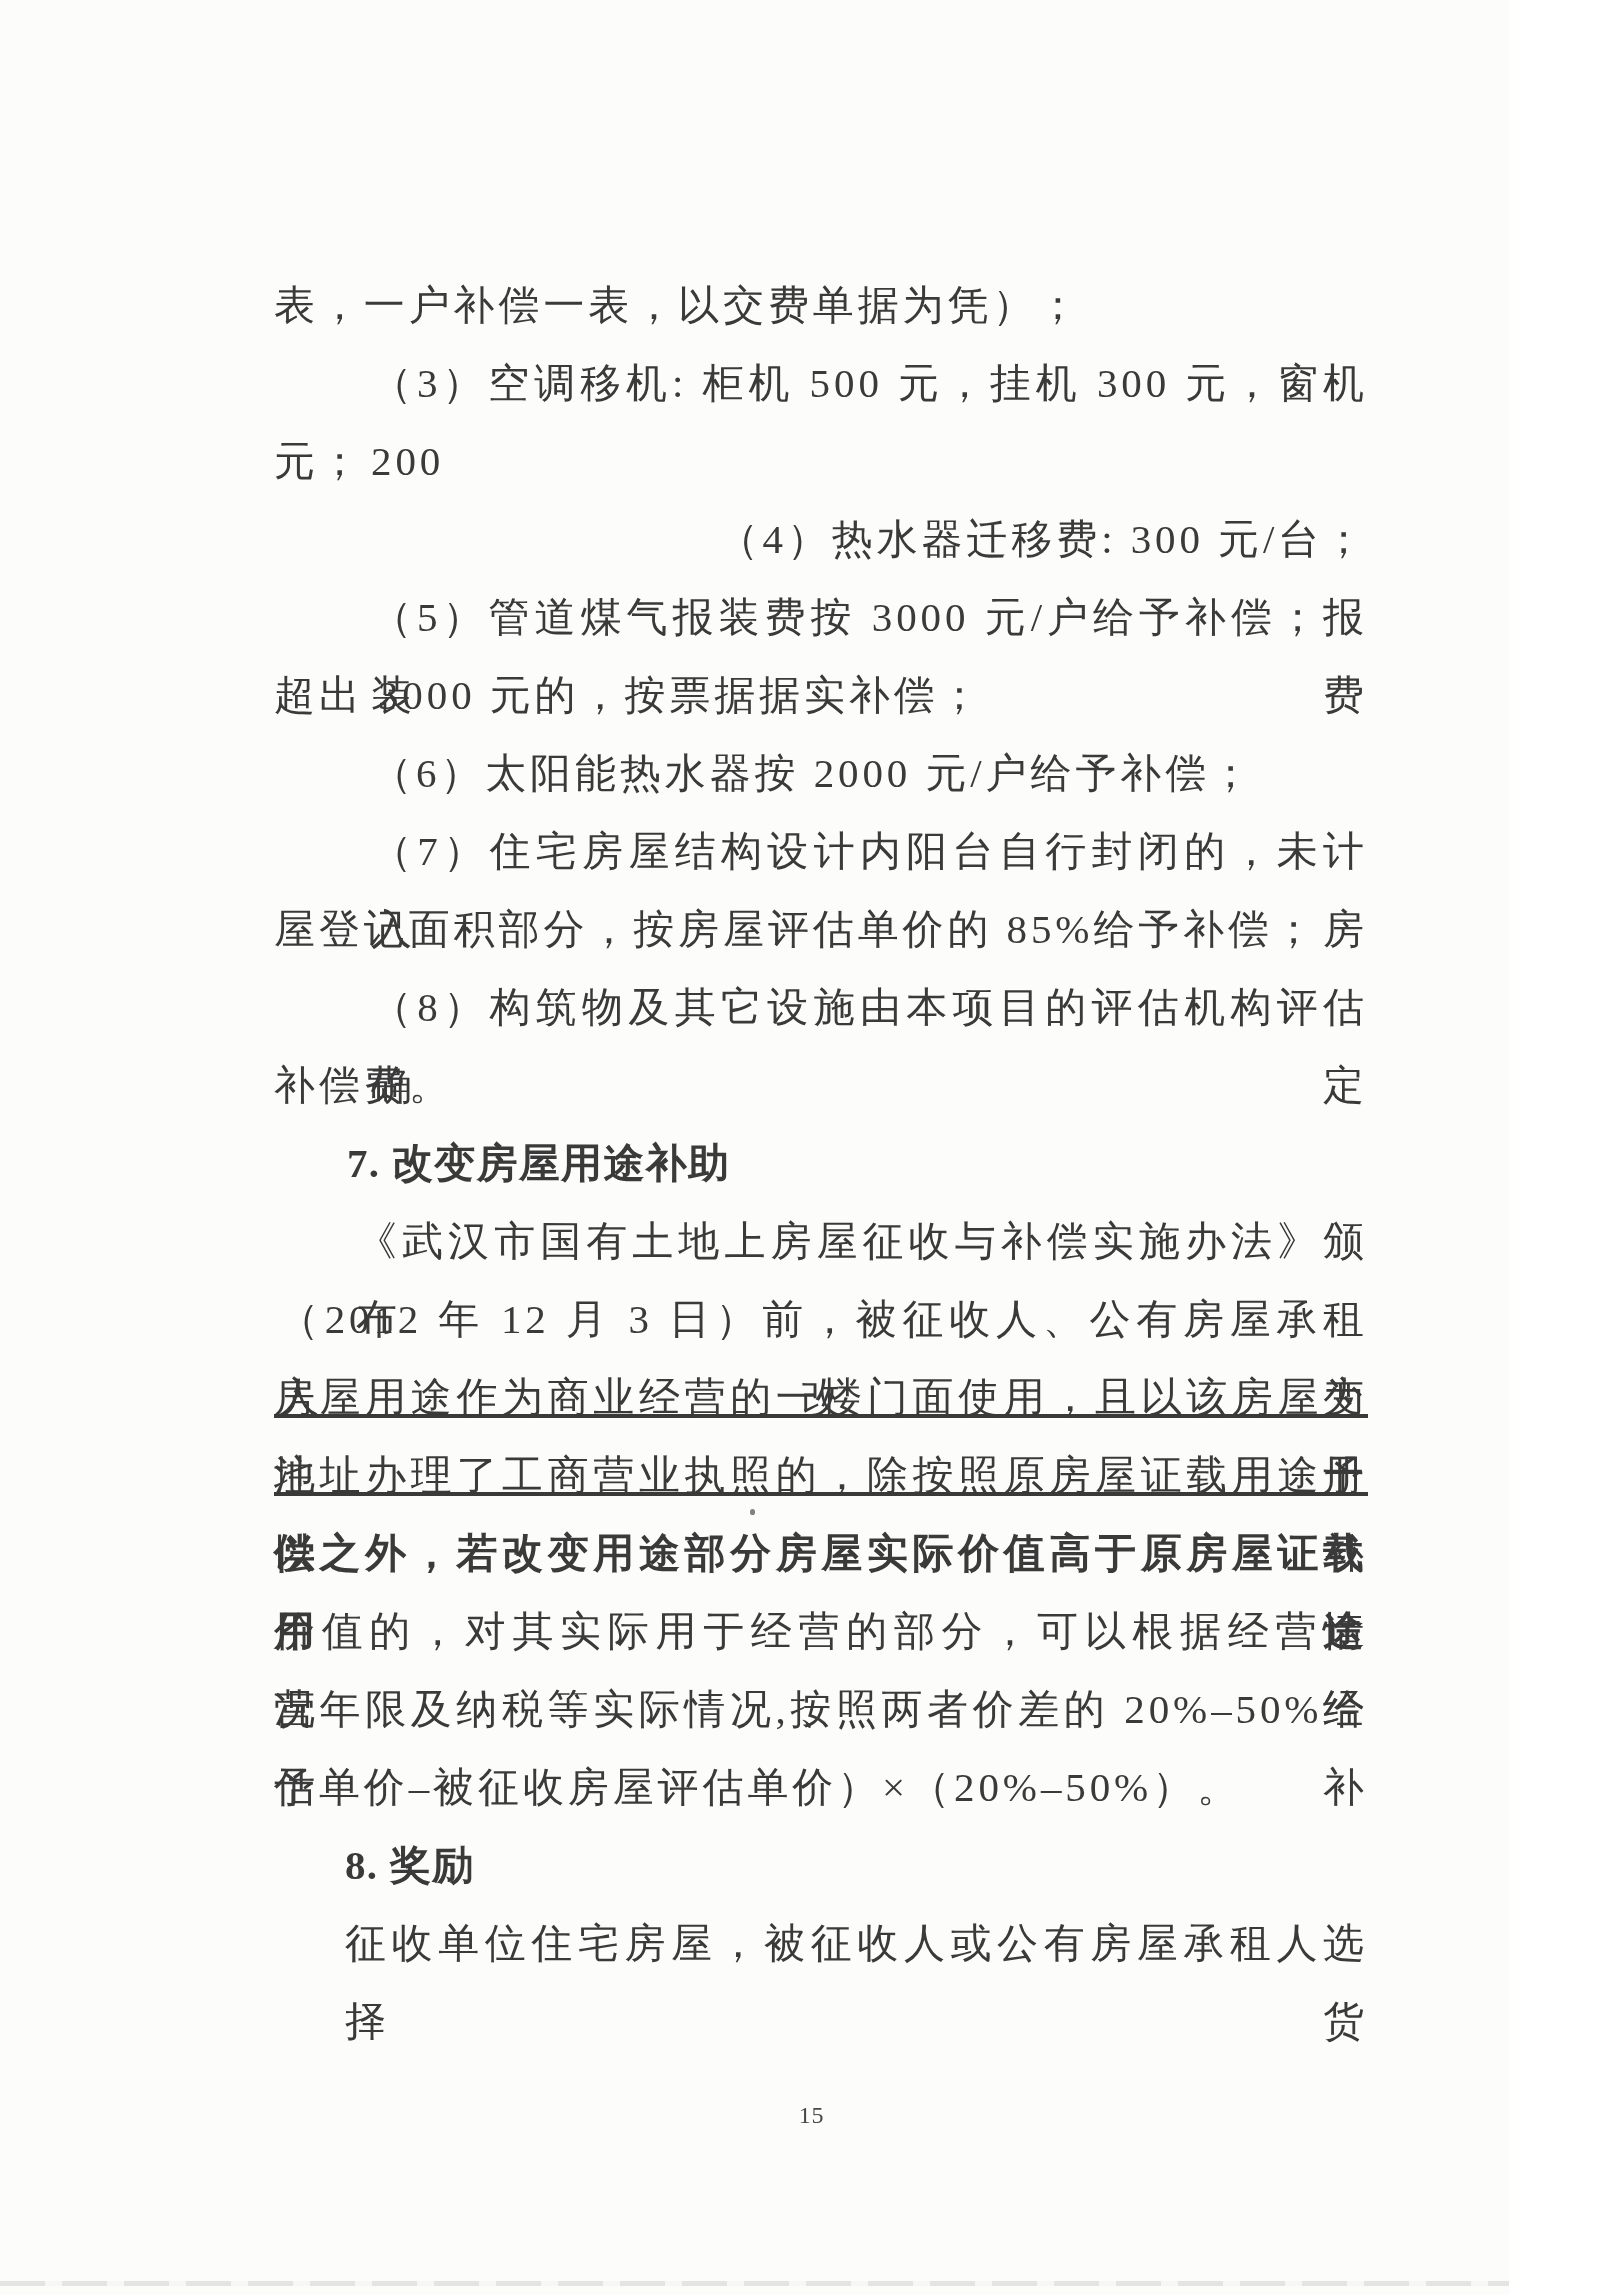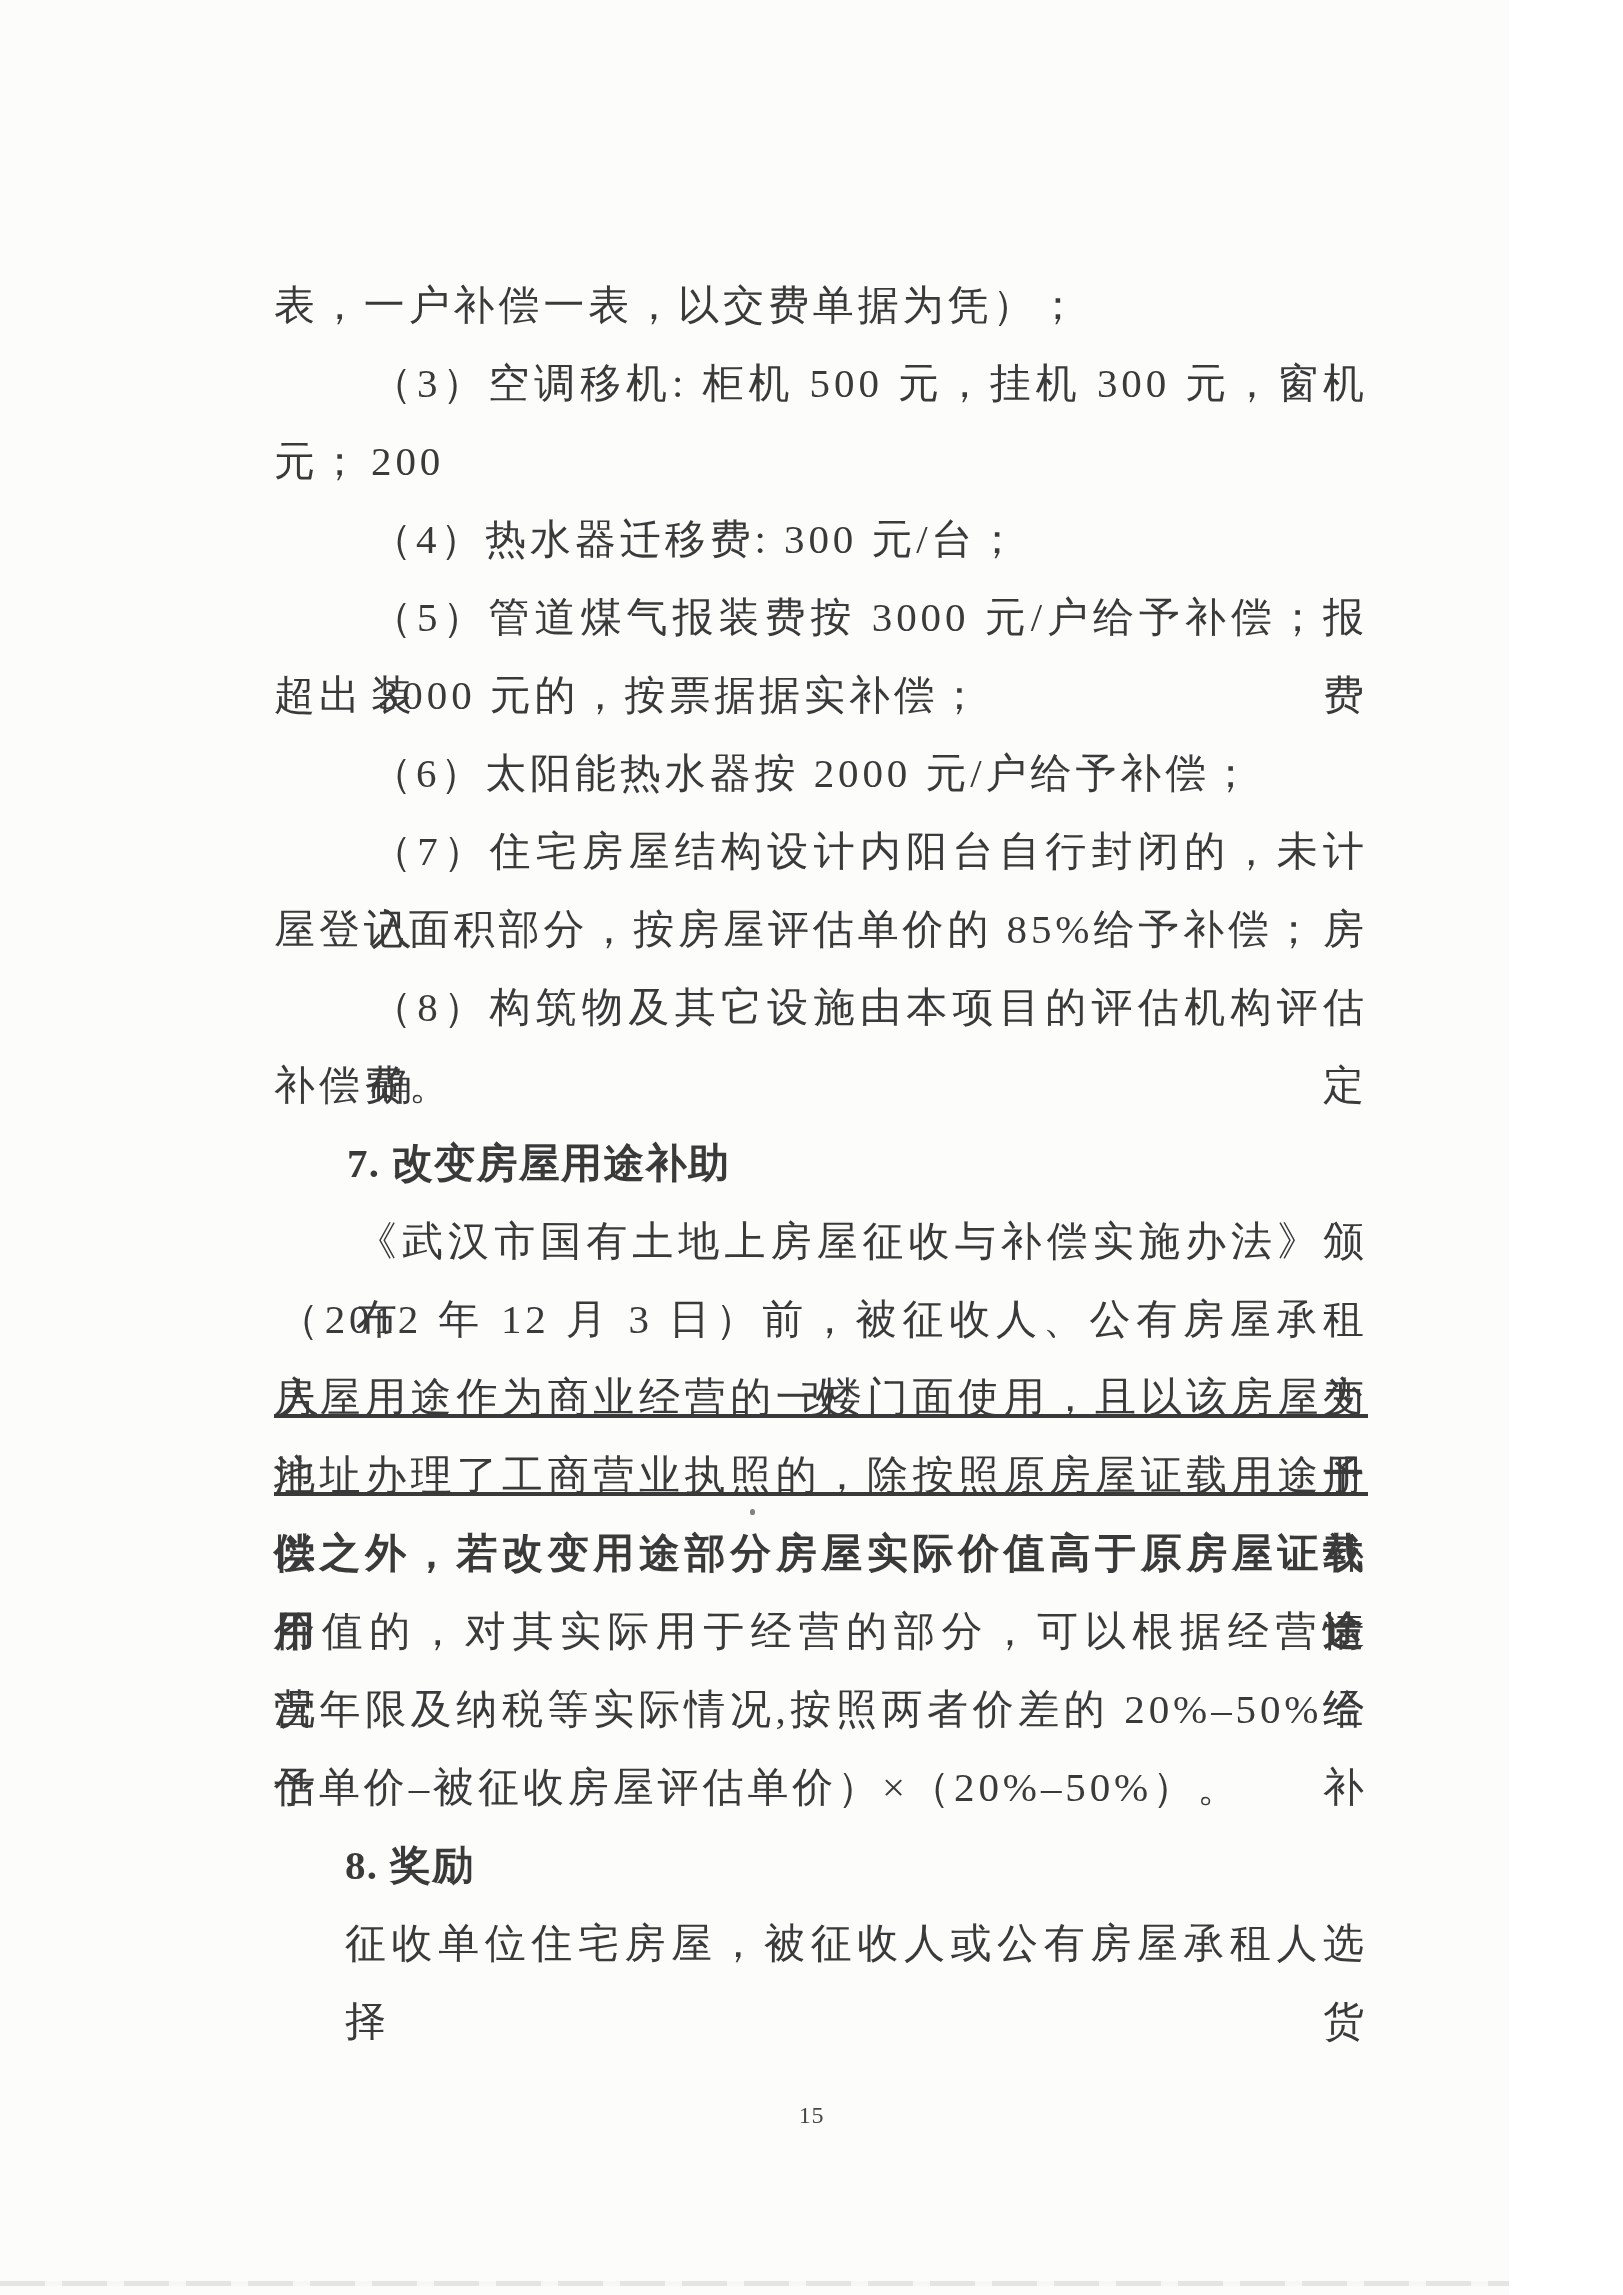--- a/index.html
+++ b/index.html
@@ -76,21 +76,21 @@
 </style>
 </head>
 <body>
 
 <div class="page">
 
   <div class="text-block">
       <div class="line" style="padding-left: 0px;">表，一户补偿一表，以交费单据为凭）；</div>
       <div class="line justify" style="padding-left: 97px;">（3）空调移机: 柜机 500 元，挂机 300 元，窗机 200</div>
       <div class="line" style="padding-left: 0px;">元；</div>
-      <div class="line" style="padding-left: 97px;">（4）热水器迁移费: 300 元/台；</div>
+      <div class="line" style="padding-left: 97px; text-align: right;">（4）热水器迁移费: 300 元/台；</div>
       <div class="line justify" style="padding-left: 97px;">（5）管道煤气报装费按 3000 元/户给予补偿；报装费</div>
       <div class="line" style="padding-left: 0px;">超出 3000 元的，按票据据实补偿；</div>
       <div class="line" style="padding-left: 97px;">（6）太阳能热水器按 2000 元/户给予补偿；</div>
       <div class="line justify" style="padding-left: 97px;">（7）住宅房屋结构设计内阳台自行封闭的，未计入房</div>
       <div class="line" style="padding-left: 0px;">屋登记面积部分，按房屋评估单价的 85%给予补偿；</div>
       <div class="line justify" style="padding-left: 97px;">（8）构筑物及其它设施由本项目的评估机构评估确定</div>
       <div class="line" style="padding-left: 0px;">补偿费。</div>
       <div class="line bold" style="padding-left: 73px;">7. 改变房屋用途补助</div>
       <div class="line justify" style="padding-left: 82px;">《武汉市国有土地上房屋征收与补偿实施办法》颁布</div>
       <div class="line justify" style="padding-left: 3.9px;">（2012 年 12 月 3 日）前，被征收人、公有房屋承租人改变</div>

